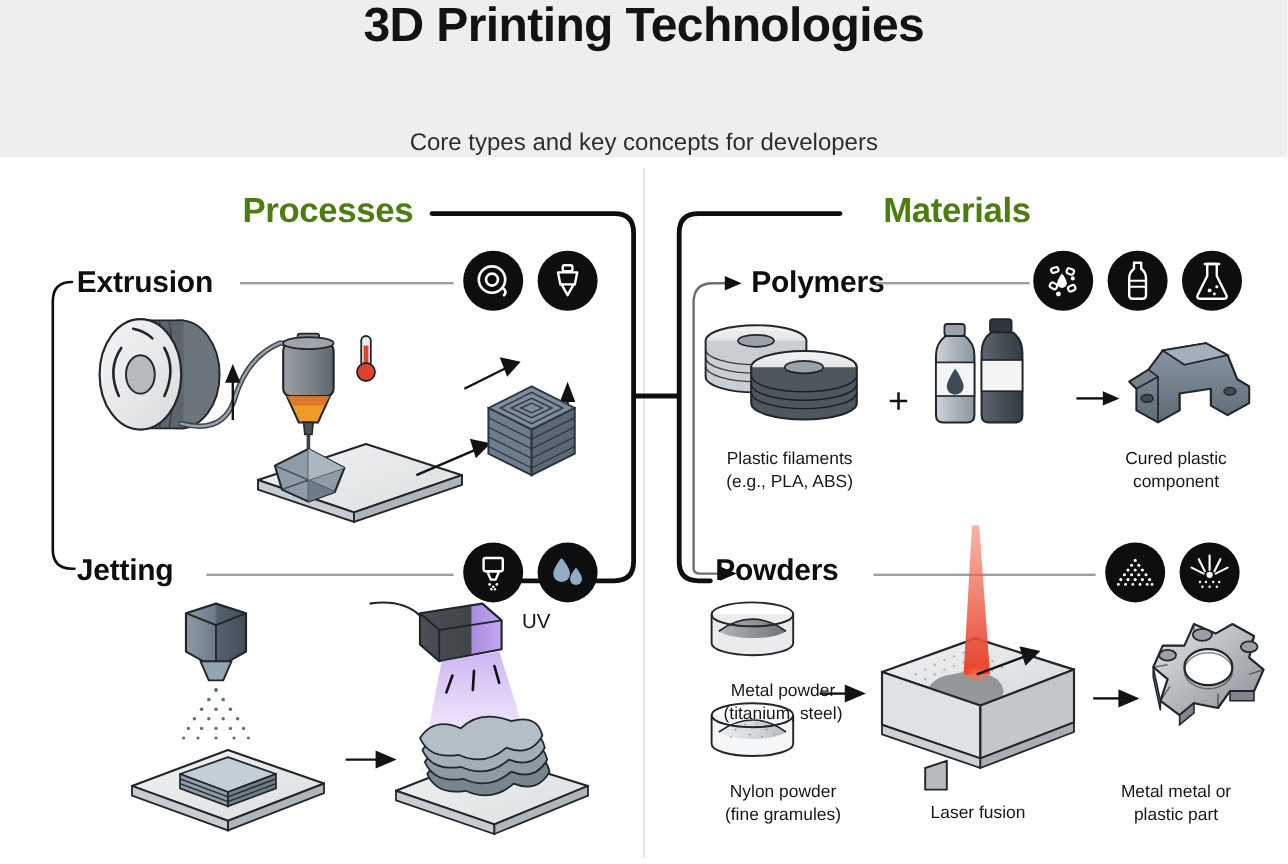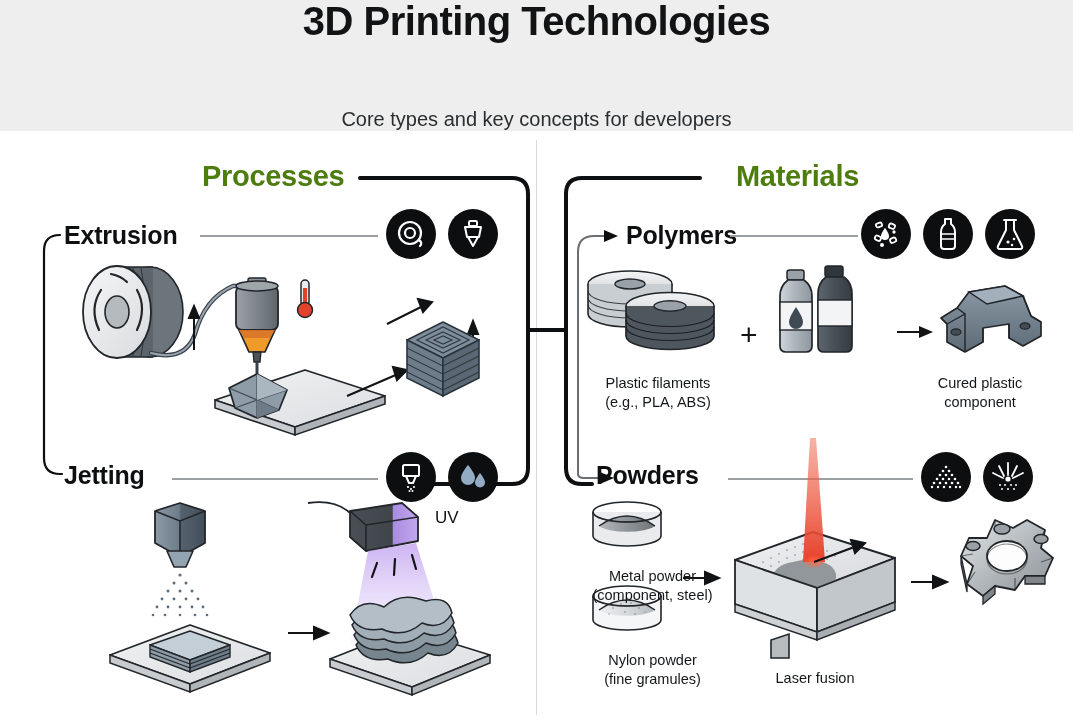--- a/index.html
+++ b/index.html
@@ -620,18 +620,20 @@
       <ellipse cx="427" cy="31" rx="8" ry="5" fill="#9aa0a5" stroke="#22262a" stroke-width="1.5"></ellipse>
       <ellipse cx="466" cy="41" rx="7" ry="4.5" fill="#9aa0a5" stroke="#22262a" stroke-width="1.5"></ellipse>
       <ellipse cx="398" cy="48" rx="7" ry="4.5" fill="#9aa0a5" stroke="#22262a" stroke-width="1.5"></ellipse>
       <path d="M 386 58 L 386 66 L 392 94 L 392 86 Z" fill="#80868b" stroke="#22262a" stroke-width="1.3"></path>
       <path d="M 408 98 L 408 106 L 420 96 L 420 88 Z" fill="#80868b" stroke="#22262a" stroke-width="1.3"></path>
       <path d="M 450 78 L 450 86 L 470 86 L 470 78 Z" fill="#80868b" stroke="#22262a" stroke-width="1.3"></path>
     </g>
   </svg>
 
   <div class="cap" style="left:575px;top:567px;width:155px;">Metal powder
-(component, steel)</div>
+(titanium, steel)</div>
   <div class="cap" style="left:575px;top:651px;width:155px;">Nylon powder
 (fine gramules)</div>
   <div class="cap" style="left:745px;top:669px;width:140px;">Laser fusion</div>
+  <div class="cap" style="left:910px;top:651px;width:140px;">Metal metal or
+plastic part</div>
 
 </div>
 
 </body></html>

